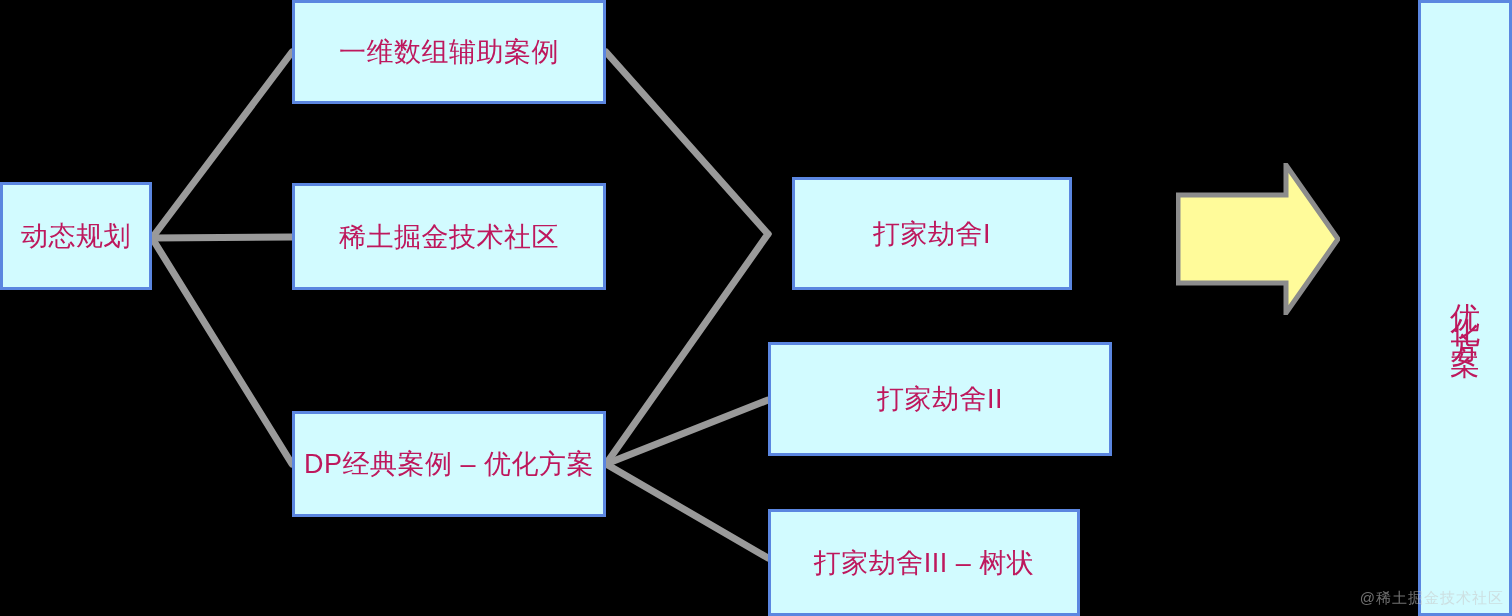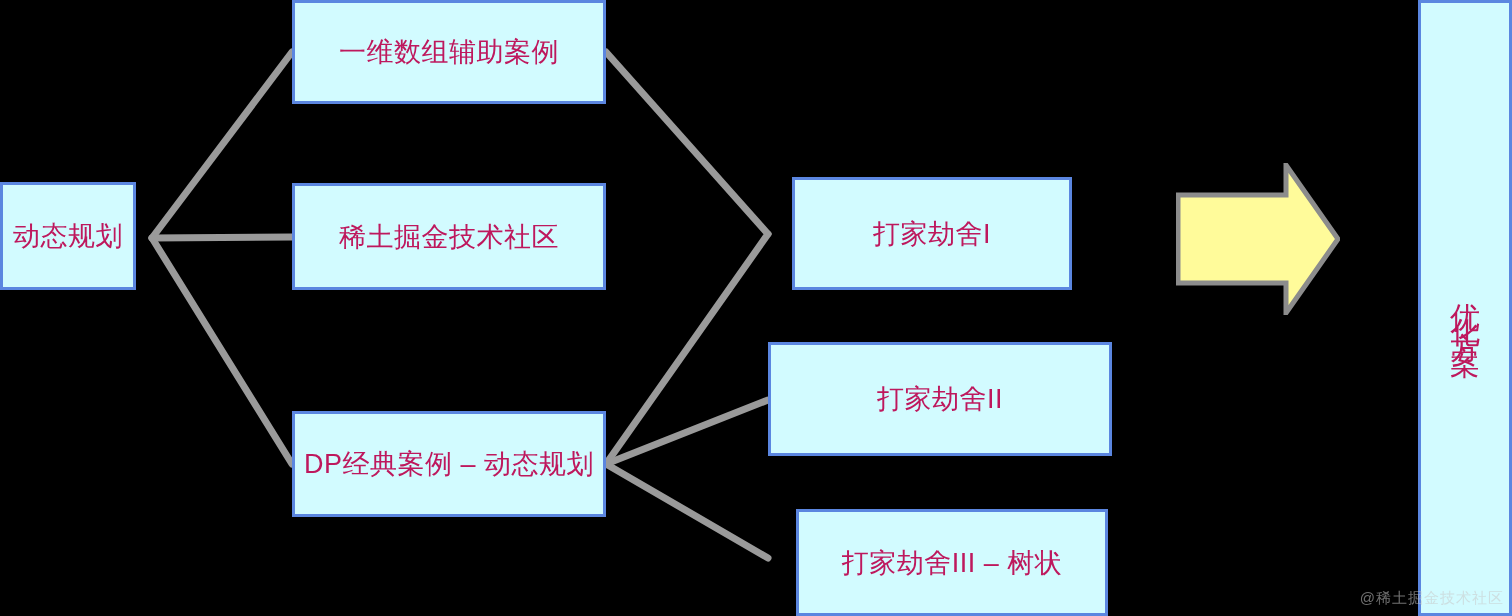--- a/index.html
+++ b/index.html
@@ -76,45 +76,45 @@
         <path d="M152,238 L292,52"></path>
         <path d="M152,238 L292,237"></path>
         <path d="M152,238 L292,464"></path>
         <path d="M606,52 L768,234"></path>
         <path d="M606,464 L768,234"></path>
         <path d="M606,464 L768,400"></path>
         <path d="M606,464 L768,558"></path>
       </g>
   </svg>
 
-  <div class="node" style="left: 0px; top: 182px; width: 136px; height: 108px; background: rgb(210, 251, 255); border-color: rgb(91, 134, 224);">
+  <div class="node" style="left: 0px; top: 182px; width: 152px; height: 108px; background: rgb(210, 251, 255); border-color: rgb(91, 134, 224);">
     <span class="node-label">动态规划</span>
   </div>
 
   <div class="node" style="left: 292px; top: 0px; width: 314px; height: 104px; background: rgb(210, 251, 255); border-color: rgb(91, 134, 224);">
     <span class="node-label">一维数组辅助案例</span>
   </div>
 
   <div class="node" style="left: 292px; top: 183px; width: 314px; height: 107px; background: rgb(210, 251, 255); border-color: rgb(91, 134, 224);">
     <span class="node-label">稀土掘金技术社区</span>
   </div>
 
   <div class="node" style="left: 292px; top: 411px; width: 314px; height: 106px; background: rgb(210, 251, 255); border-color: rgb(91, 134, 224);">
-    <span class="node-label">DP经典案例 – 动态规划</span>
+    <span class="node-label">DP经典案例 – 优化方案</span>
   </div>
 
   <div class="node" style="left: 792px; top: 177px; width: 280px; height: 113px; background: rgb(210, 251, 255); border-color: rgb(91, 134, 224);">
     <span class="node-label">打家劫舍I</span>
   </div>
 
   <div class="node" style="left: 768px; top: 342px; width: 344px; height: 114px; background: rgb(210, 251, 255); border-color: rgb(91, 134, 224);">
     <span class="node-label">打家劫舍II</span>
   </div>
 
-  <div class="node" style="left: 768px; top: 509px; width: 312px; height: 107px; background: rgb(210, 251, 255); border-color: rgb(91, 134, 224); margin-left: 28px;">
+  <div class="node" style="left: 768px; top: 509px; width: 312px; height: 107px; background: rgb(210, 251, 255); border-color: rgb(91, 134, 224);">
     <span class="node-label">打家劫舍III – 树状</span>
   </div>
 
   <div class="node vertical" style="left: 1418px; top: 0px; width: 94px; height: 616px; background: rgb(210, 251, 255); border-color: rgb(91, 134, 224);">
     <span class="node-label">优化方案</span>
   </div>
 
   <svg class="arrow-shape" id="big-arrow" viewBox="0 0 164 152" preserveAspectRatio="none" style="left: 1176px; top: 163px; width: 164px; height: 152px;">
     <polygon id="arrow-poly" points="2,32 110,32 110,2 162,76 110,150 110,120 2,120" fill="#FFFB9A" stroke="#8C8C8C" stroke-width="5" stroke-linejoin="miter"></polygon>
   </svg>

